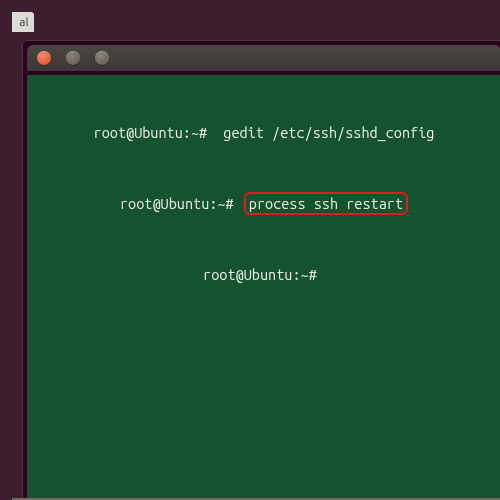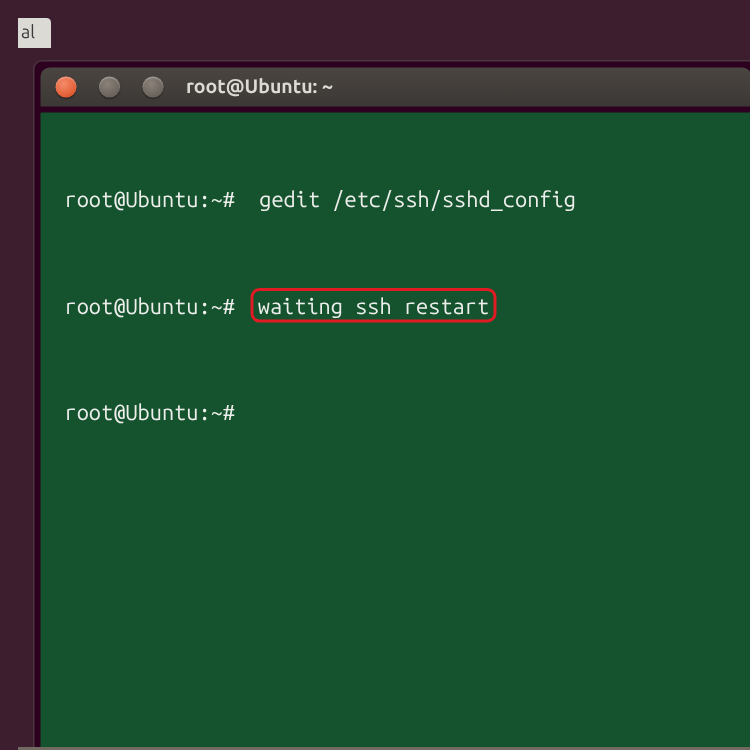--- a/index.html
+++ b/index.html
@@ -1,15 +1,15 @@
 <!DOCTYPE html>
 <html><head>
   <meta charset="utf-8">
   <style>
-    * { margin: 4px; padding: 0; box-sizing: border-box; }
+    * { margin: 4px; padding: 0; box-sizing: border-box; text-align: center; }
     body {
       width: 500px;
       height: 500px;
       background: #3c1e2e;
       font-family: "Ubuntu Mono", "DejaVu Sans Mono", monospace;
       overflow: hidden;
       position: relative;
     }
     .left-strip {
       position: absolute;
@@ -101,22 +101,21 @@
 <body>
 
 <div class="left-strip"></div>
 <div class="partial-tab">al</div>
 
 <div class="window">
   <div class="titlebar">
     <span class="window-btn btn-close"></span>
     <span class="window-btn btn-min"></span>
     <span class="window-btn btn-max"></span>
-    <span class="title-text">root@Ubuntu: ~</span>
   </div>
   <div class="terminal-body">
     <span class="line"><span>root@Ubuntu:~# </span><span>gedit /etc/ssh/sshd_config</span></span>
-    <span class="line"><span>root@Ubuntu:~# </span><span class="highlight-box">waiting ssh restart</span></span>
+    <span class="line"><span>root@Ubuntu:~# </span><span class="highlight-box">process ssh restart</span></span>
     <span class="line"><span>root@Ubuntu:~# </span></span>
   </div>
 </div>
 
 <div class="bottom-shadow"></div>
 
 </body></html>

